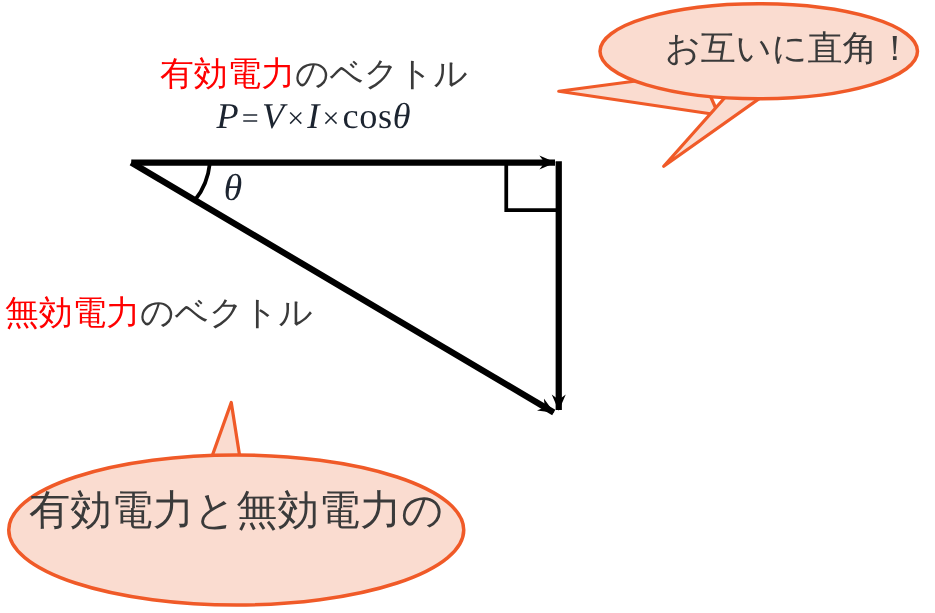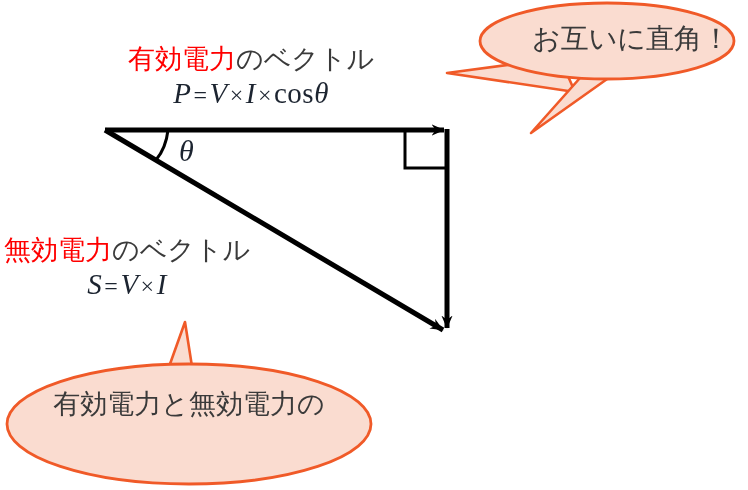--- a/index.html
+++ b/index.html
@@ -105,24 +105,23 @@
   <div class="label-block" style="left:128px; top:44px;">
     <div class="label-term"><span class="kw">有効電力</span><span>のベクトル</span></div>
     <div class="label-formula"><span class="it">P</span><span class="op rom">=</span><span class="it">V</span><span class="op">×</span><span class="it">I</span><span class="op">×</span><span class="rom">cos</span><span class="it">θ</span></div>
   </div>
 
   <div class="label-block" style="left:452px; top:196px;">
   </div>
 
   <div class="label-block" style="left:4px; top:235px;">
     <div class="label-term"><span class="kw">無効電力</span><span>のベクトル</span></div>
-    <div class="label-formula"><span class="it">S</span><span class="op rom">=</span><span class="it">V</span><span class="op">×</span><span class="it">I</span></div>
   </div>
 
   <div class="theta-mark" style="left:179px; top:134px;">θ</div>
 
   <div class="balloon-text" style="left:480px; top:22px; width:302px; font-size:28px;">お互いに直角！</div>
 
-  <div class="balloon-text" style="left:7px; top:388px; width:364px; font-size:27px;">
+  <div class="balloon-text" style="left:7px; top:388px; width:364px; font-size:33px;">
     <div>有効電力と無効電力の</div>
   </div>
 
 </div>
 
 </body></html>

